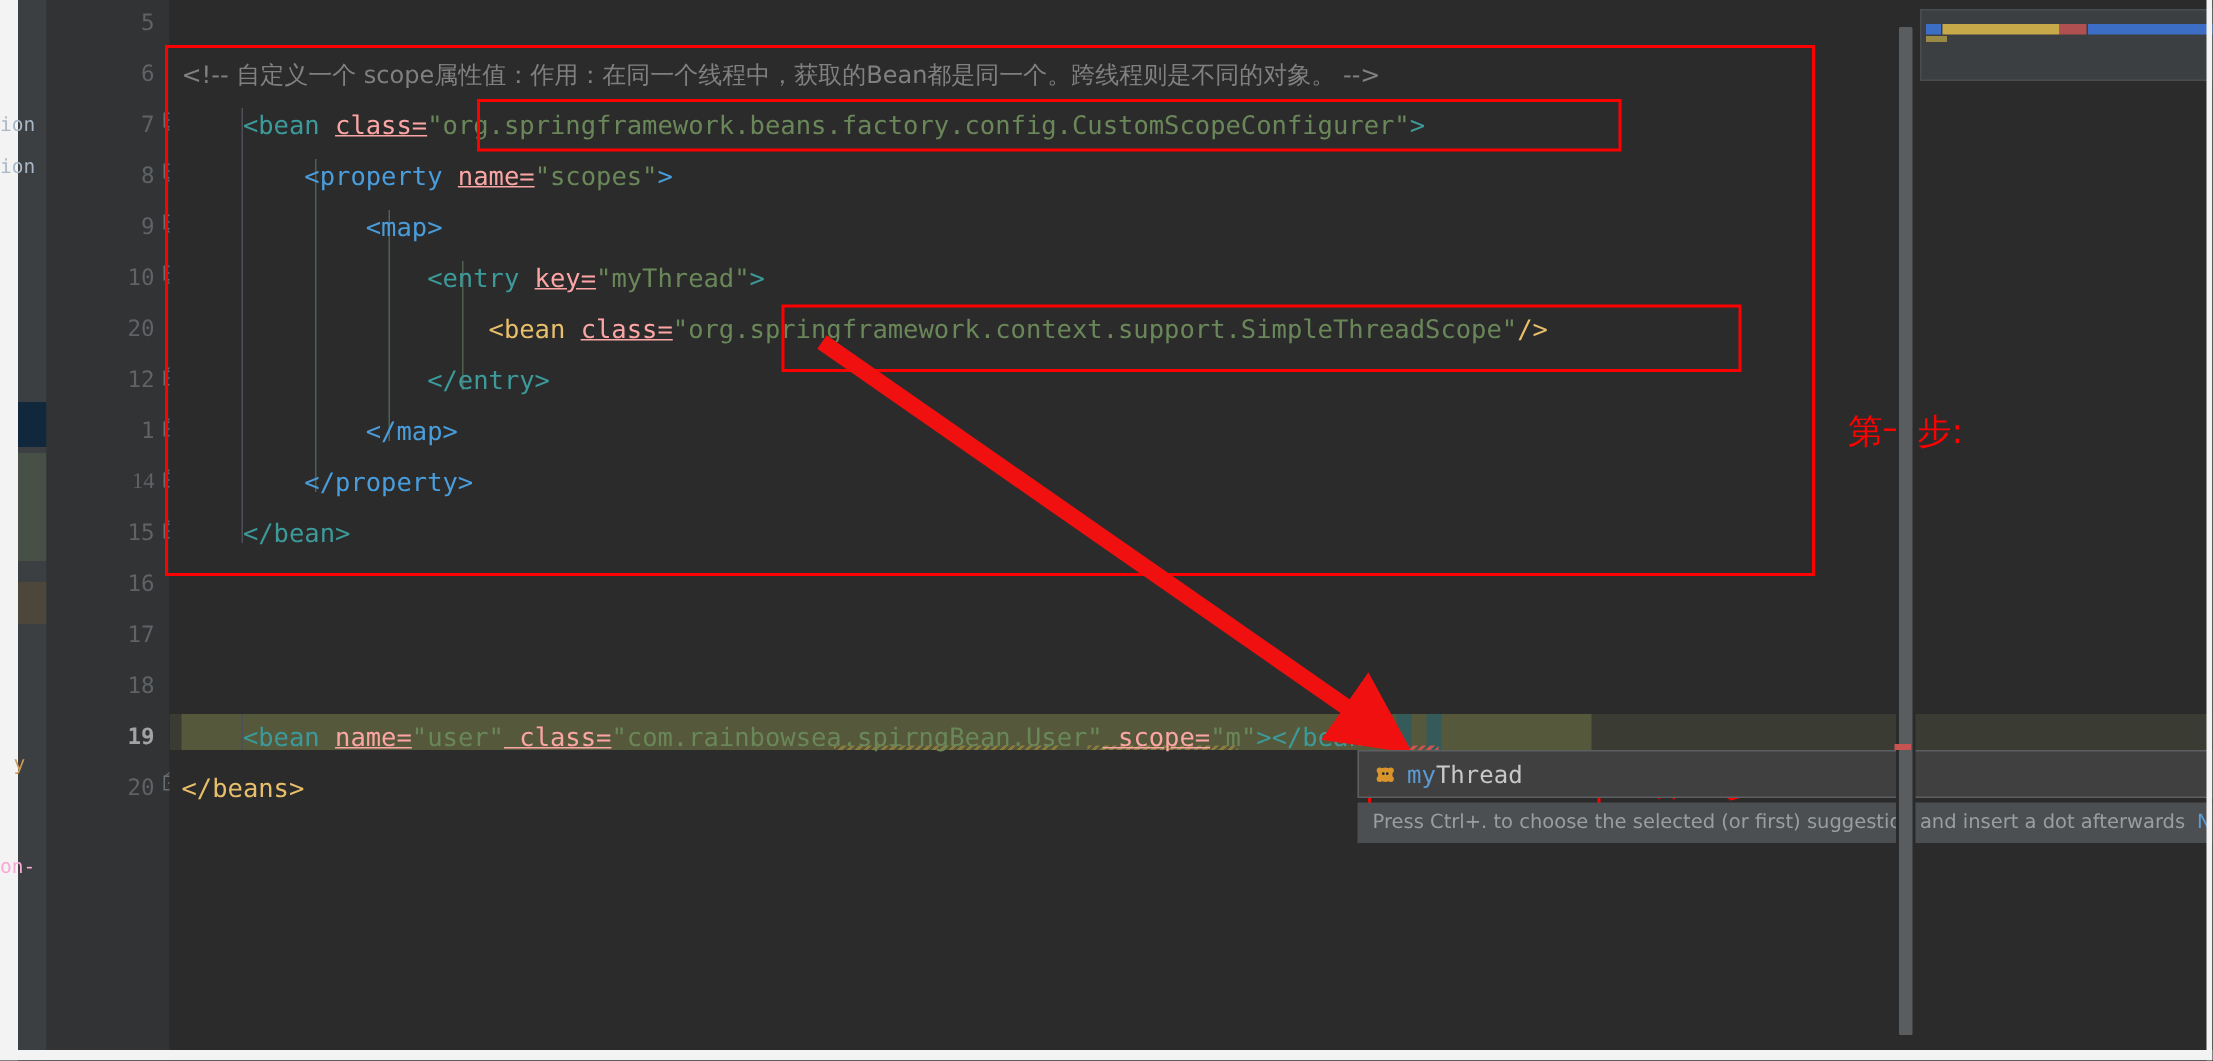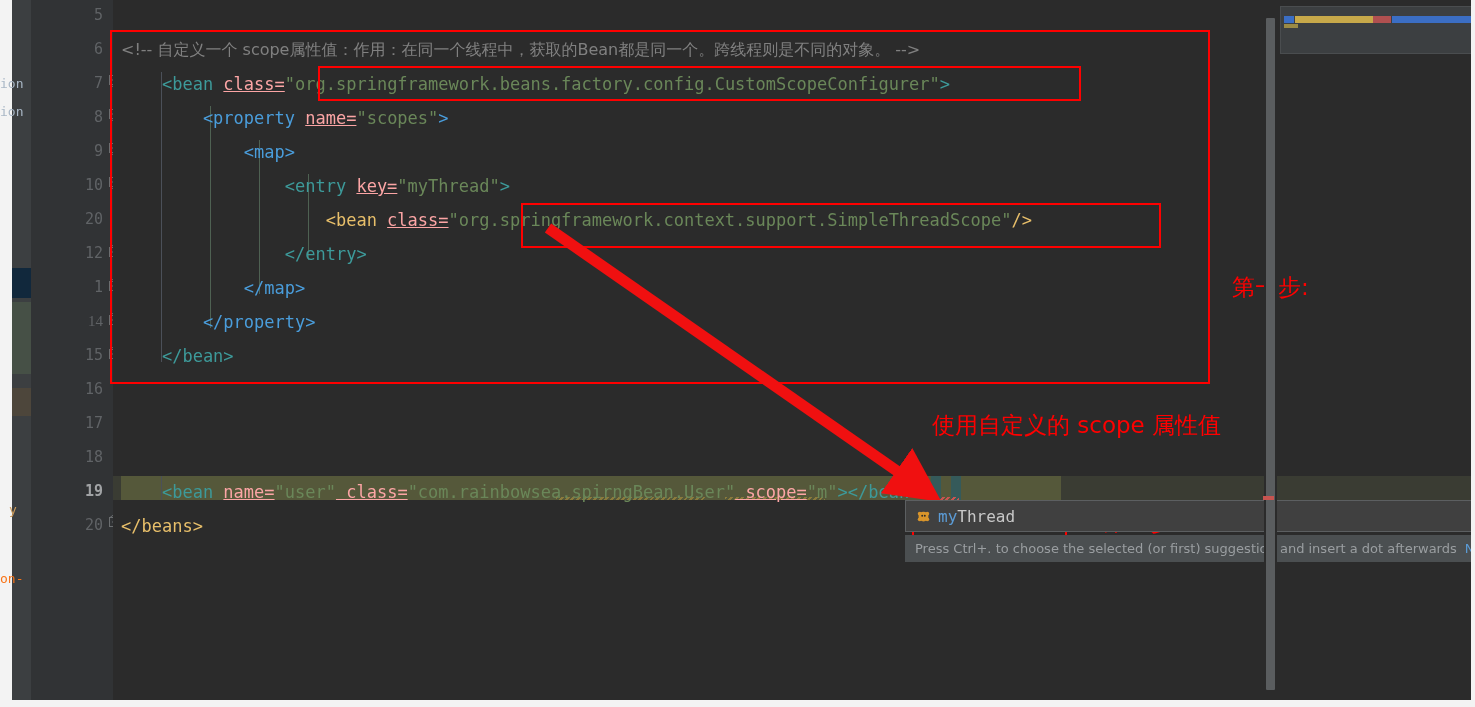--- a/index.html
+++ b/index.html
@@ -13,21 +13,21 @@
 
   
   .left-strip{position:absolute;left:0;top:0;width:31px;height:707px;background:#3c3f41;}
   .left-strip-white{position:absolute;left:0;top:0;width:12px;height:707px;background:#f3f3f3;}
   .left-strip-inner{position:absolute;left:12px;top:0;width:19px;height:707px;background:#3c3f41;}
   .edge-block{position:absolute;left:12px;width:19px;}
   .edge-txt{
     position:absolute;color:#a9b7c6;font-size:13px;
     font-family:"DejaVu Sans Mono","Liberation Mono",monospace;white-space:nowrap;
   }
-  .edge-txt.blue{color:#f97316;}
+  .edge-txt.blue{color:#f9a8d4;}
   .edge-txt.yellow{color:#cc9a5a;}
 
   
   .gutter{position:absolute;left:31px;top:0;width:82px;height:707px;background:#313335;}
   .lnum{
     position:absolute;right:10px;color:#606366;font-size:15px;
     font-family:"DejaVu Sans Mono","Liberation Mono",monospace;
     text-align:right;width:40px;line-height:18px;
   }
   .lnum.cur{color:#a1a3a5;font-weight:bold;}
@@ -254,21 +254,20 @@
     <svg class="arrow-wrap">
       <defs>
         <marker id="ah" markerWidth="5" markerHeight="5" refX="2.6" refY="2.5" orient="auto">
           <path d="M0,0 L5,2.5 L0,5 z" fill="#f01010"></path>
         </marker>
       </defs>
       <line x1="548" y1="228" x2="920" y2="487" stroke="#f01010" stroke-width="11" marker-end="url(#ah)"></line>
     </svg>
 
     <div class="rtext cjk" style="left:1232px;top:272px;font-size:23px;">第一步:</div>
-    <div class="rtext cjk" style="left:932px;top:410px;font-size:23px;">使用自定义的 scope 属性值</div>
     <div class="rtext cjk" style="left:1104px;top:507px;font-size:23px;">第二步:</div>
   </div>
 
   <div class="popup" style="left:905px;top:500px;width:570px;height:32px;">
     <div class="popup-item" style="left:10px;top:6px;">
       <svg class="popup-icon" viewBox="0 0 16 16">
         <circle cx="8" cy="8" r="5.2" fill="#d9952b"></circle>
         <circle cx="4" cy="5" r="2.1" fill="#d9952b"></circle>
         <circle cx="12" cy="5" r="2.1" fill="#d9952b"></circle>
         <circle cx="4" cy="11" r="2.1" fill="#d9952b"></circle>

